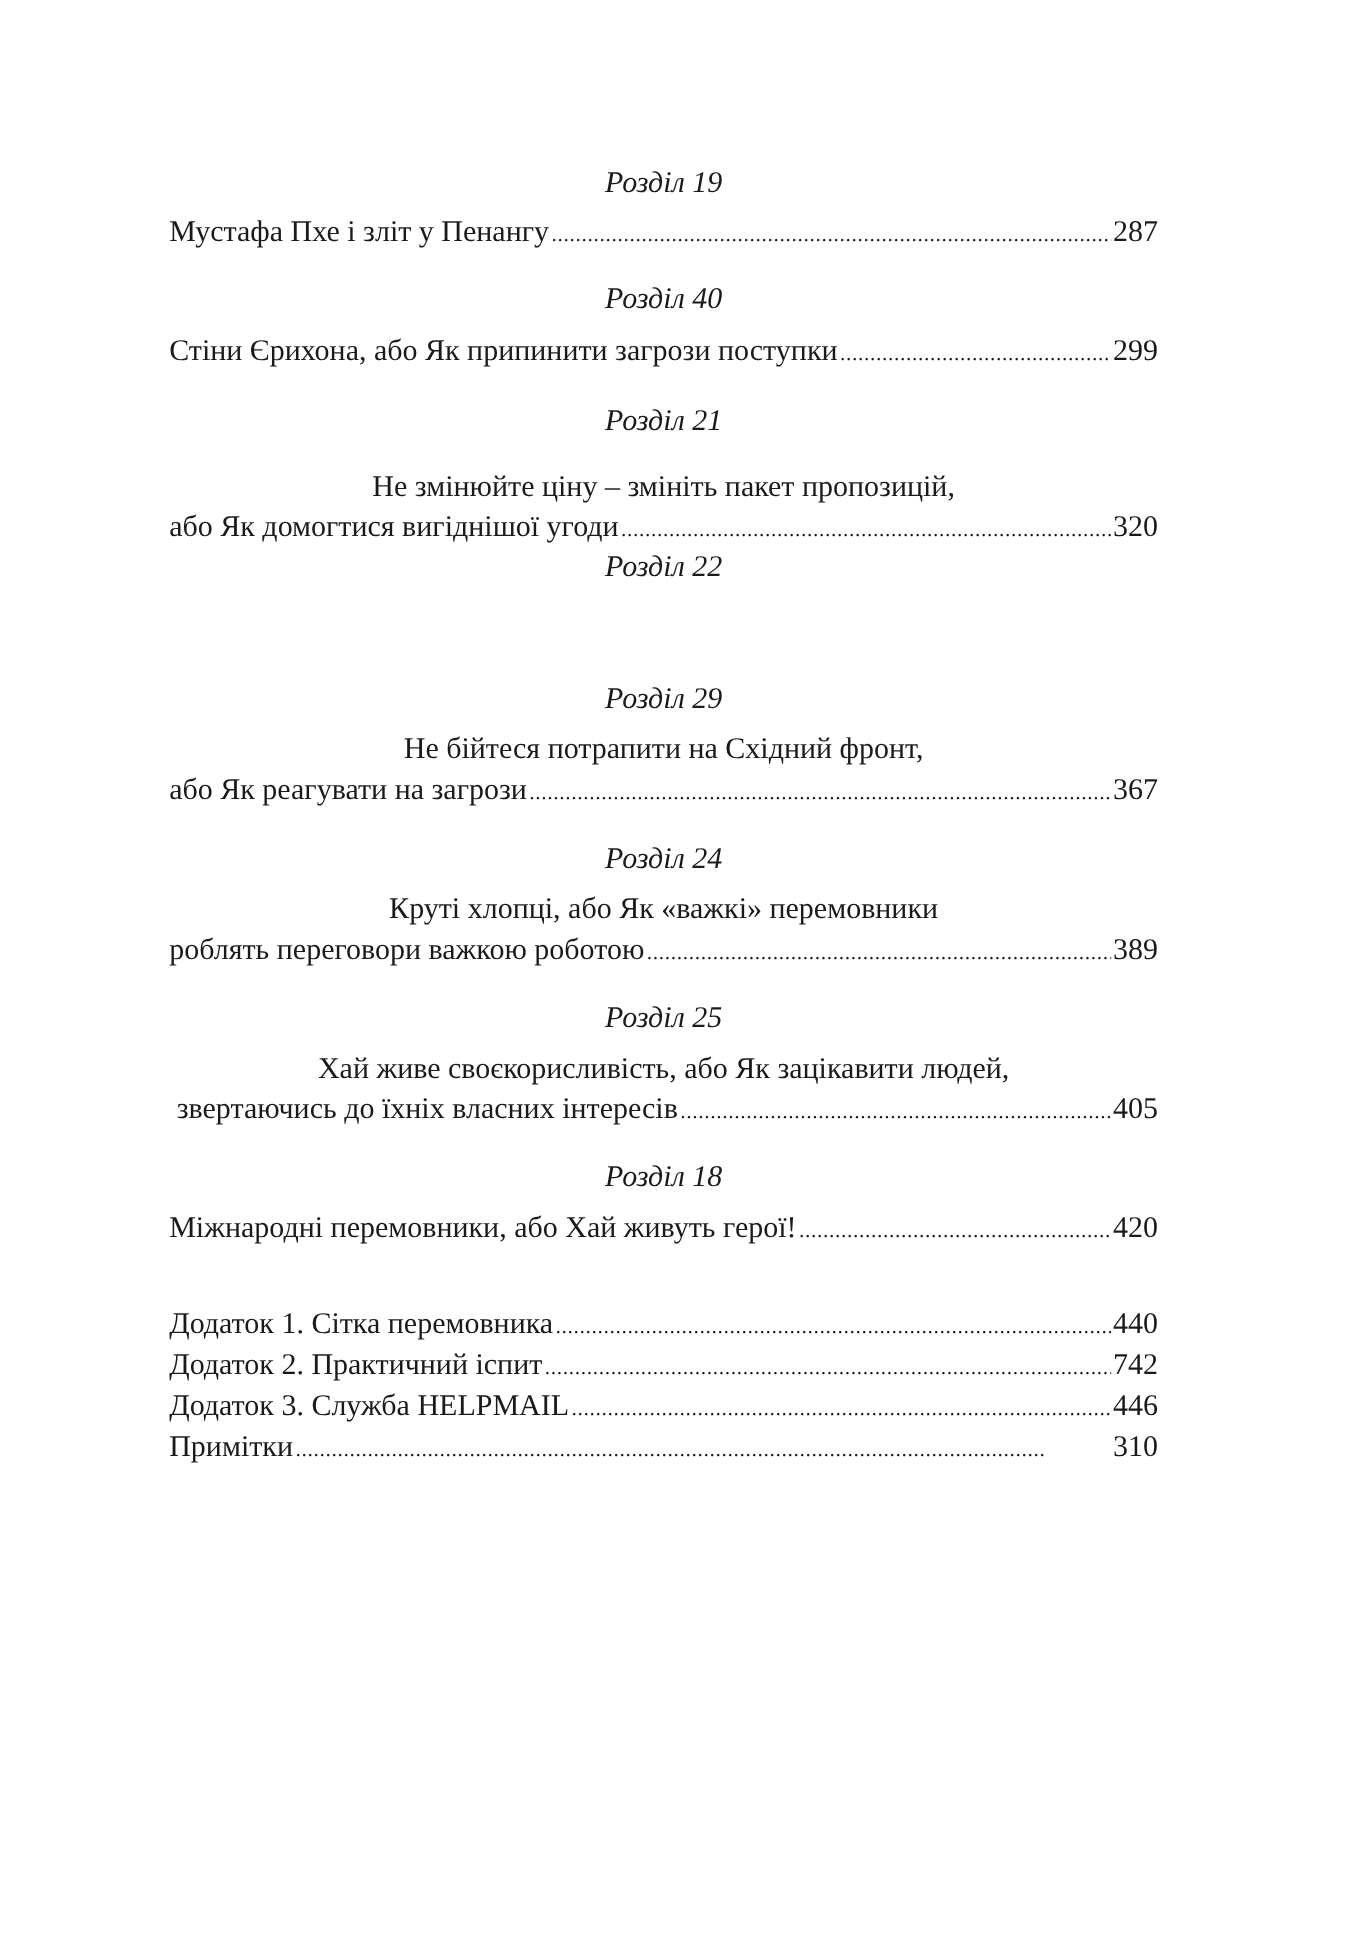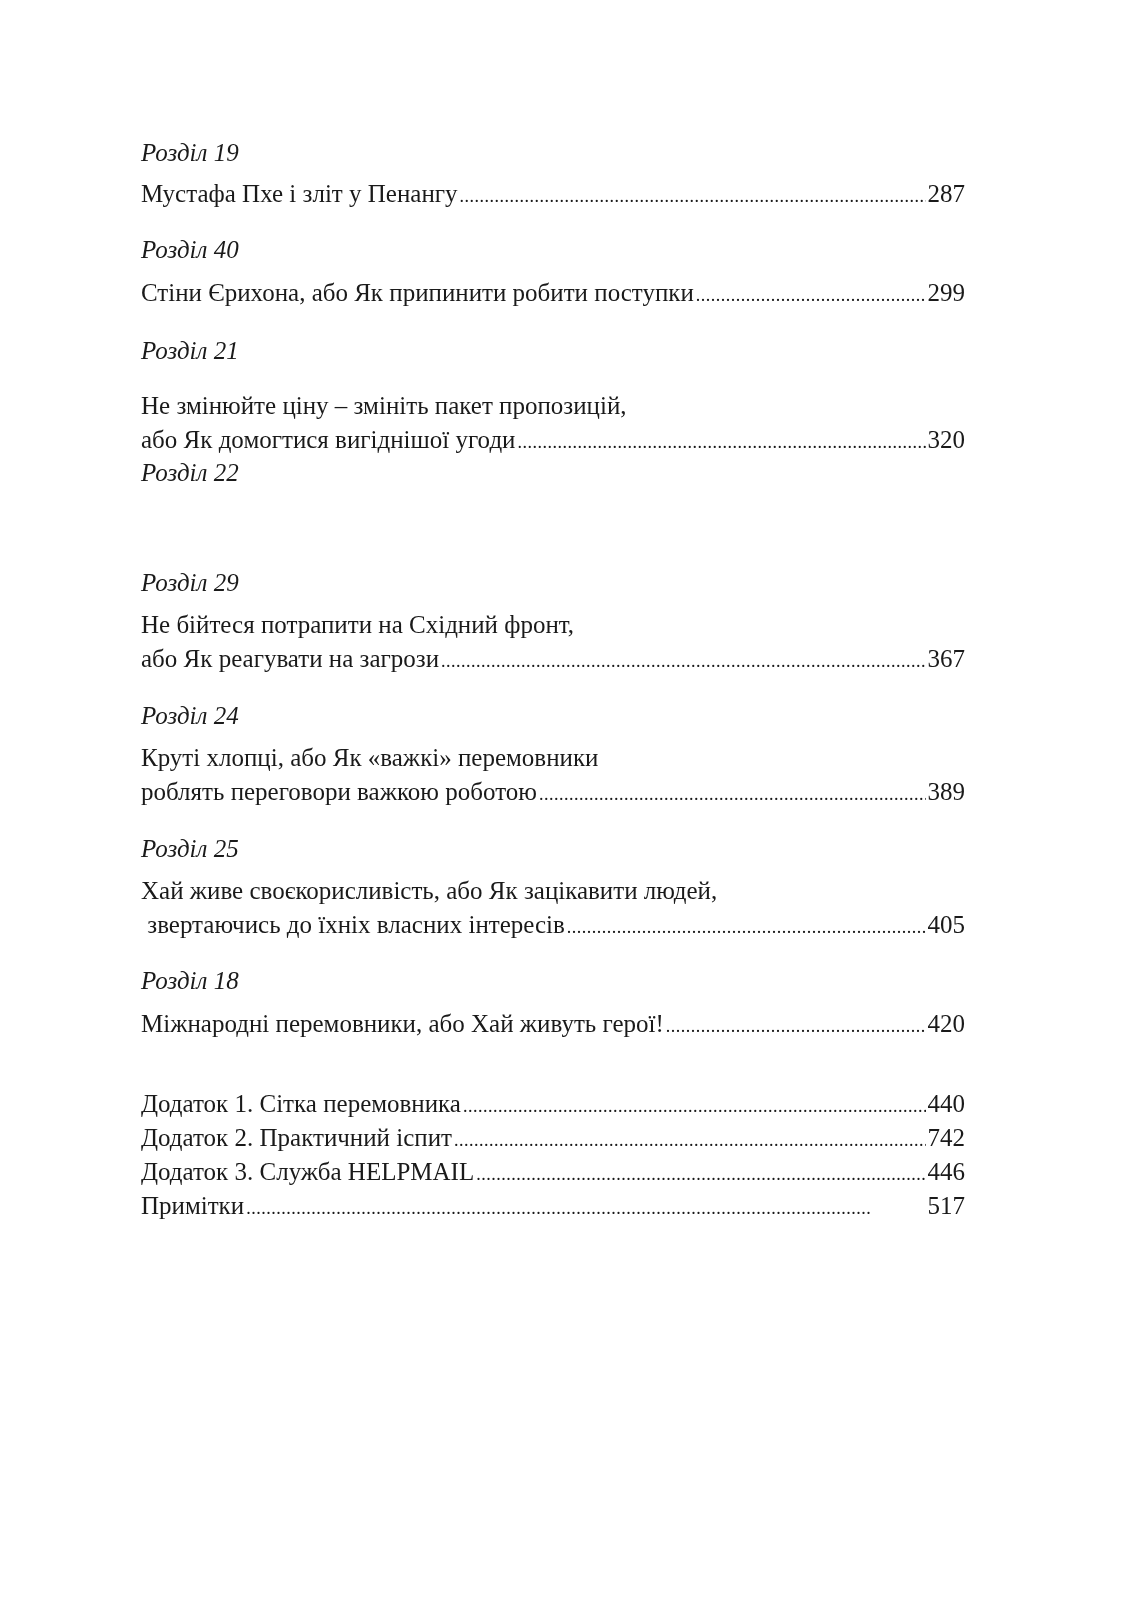--- a/index.html
+++ b/index.html
@@ -1,21 +1,21 @@
 <!DOCTYPE html>
 <html><head>
 <meta charset="utf-8">
 <style>
   html, body { margin: 0; padding: 0; background: #ffffff; }
   body { width: 1142px; height: 1615px; position: relative; overflow: hidden;
          font-family: "Liberation Serif", "DejaVu Serif", serif; color: #1a1a1a; }
   .toc { position: absolute; left: 141px; top: 138px; width: 824px; }
-  .chapter-label { font-style: italic; font-size: 25px; line-height: 30px; height: 30px; margin: 0; }
+  .chapter-label { font-style: italic; font-size: 25px; line-height: 30px; height: 30px; margin: 0; text-align: center; }
   .entry { font-size: 25px; line-height: 31px; margin: 0; }
-  .line { display: flex; align-items: baseline; height: 31px; }
+  .line { display: flex; align-items: baseline; height: 31px; justify-content: center; }
   .line .txt { white-space: pre; }
   .line .dots { flex: 1; overflow: hidden; white-space: nowrap; margin: 0 2px;
                 letter-spacing: 1px; font-size: 18px; }
   .line .dots::before { content: ". . . . . . . . . . . . . . . . . . . . . . . . . . . . . . . . . . . . . . . . . . . . . . . . . . . . . . . . . . . . . . . . . . . . . . . . . . . . . . . . . . . . . . . . . . . . . . . . . . . . . . . . . . . . . . . . . . . . . . . . . . . . ."; letter-spacing: -2px; }
   .line .pg { font-size: 25px; }
   .block { position: absolute; left: 0; width: 824px; }
 </style>
 </head>
 <body>
 
@@ -26,21 +26,21 @@
     <div class="line entry" style="margin-top:10px">
       <span class="txt">Мустафа Пхе і зліт у Пенангу</span>
       <span class="dots"></span>
       <span class="pg">287</span>
     </div>
   </div>
 
   <div class="block" style="top:97px">
     <div class="chapter-label">Розділ 40</div>
     <div class="line entry" style="margin-top:12px">
-      <span class="txt">Стіни Єрихона, або Як припинити робити поступки</span>
+      <span class="txt">Стіни Єрихона, або Як припинити загрози поступки</span>
       <span class="dots"></span>
       <span class="pg">299</span>
     </div>
   </div>
 
   <div class="block" style="top:198px">
     <div class="chapter-label">Розділ 21</div>
     <div class="line entry" style="margin-top:24px">
       <span class="txt">Не змінюйте ціну – змініть пакет пропозицій,</span>
     </div>
@@ -112,17 +112,17 @@
       <span class="pg">742</span>
     </div>
     <div class="line entry" style="margin-top:3px">
       <span class="txt">Додаток 3. Служба HELPMAIL</span>
       <span class="dots"></span>
       <span class="pg">446</span>
     </div>
     <div class="line entry" style="margin-top:3px">
       <span class="txt">Примітки</span>
       <span class="dots"></span>
-      <span class="pg">517</span>
+      <span class="pg">310</span>
     </div>
   </div>
 
 </div>
 
 </body></html>

